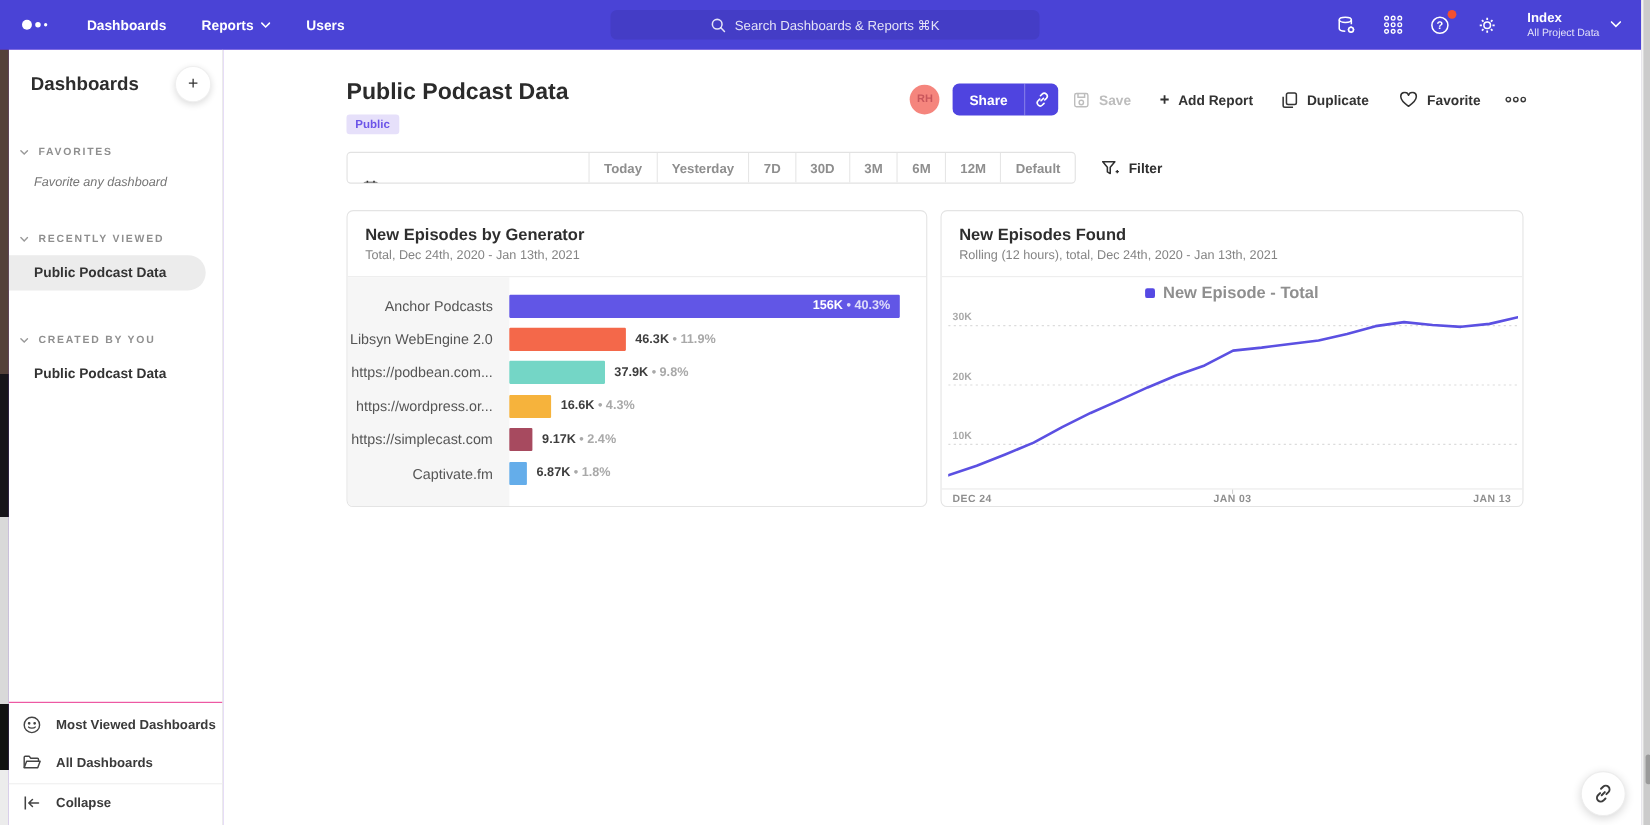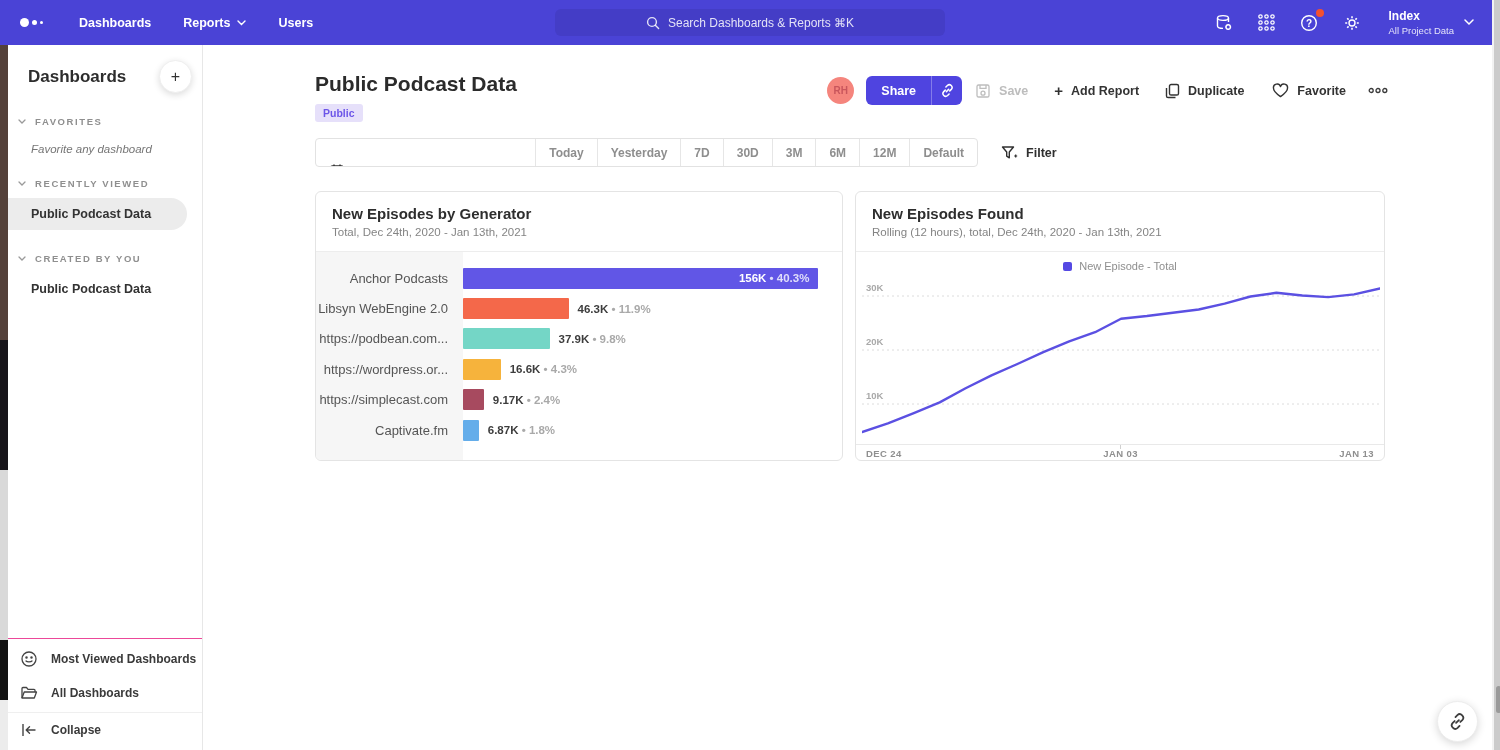--- a/index.html
+++ b/index.html
@@ -37,21 +37,21 @@
   .scroll-thumb { position:absolute; top:686px; left:2px; width:5px; height:27px; border-radius:3px; background:#9a9a9a; }
 
   
   .sidebar { position:absolute; top:45px; left:8px; width:195px; bottom:0; background:#fff;
              border-right:1px solid #e7e7e7; }
   .side-head { display:flex; align-items:center; justify-content:space-between; padding:15px 10px 0 20px; }
   .side-head h2 { font-size:17px; font-weight:700; color:#2d2d2d; }
   .plus-btn { width:33px; height:33px; border-radius:50%; background:#fff; border:1px solid #efefef;
               box-shadow:0 2px 7px rgba(0,0,0,.14); display:flex; align-items:center; justify-content:center;
               font-size:16px; color:#333; cursor:pointer; }
-  .side-section { margin-top:23px; }
+  .side-section { margin-top:40px; }
   .sec-head { display:flex; align-items:center; gap:9px; padding-left:10px; color:#8f8f8f;
               font-size:9.5px; font-weight:700; letter-spacing:1.6px; cursor:pointer; }
   .fav-hint { font-style:italic; color:#757575; font-size:11.5px; padding:16px 0 0 23px; }
   .side-item { font-size:12.5px; font-weight:600; color:#333; padding:9px 0 9px 23px; margin-top:9px; cursor:pointer; }
   .side-item.selected { background:#ececec; border-radius:0 17px 17px 0; width:179px; }
   .side-bottom { position:absolute; bottom:0; left:0; right:0; border-top:1px solid #ec4899; padding-top:3px; }
   .bottom-item { display:flex; align-items:center; gap:13px; padding:8px 0 8px 12px; font-size:12px;
                  font-weight:700; color:#3a3a3a; cursor:pointer; }
   .bottom-item.collapse { border-top:1px solid #efefef; margin-top:2px; padding-top:9px; padding-bottom:12px; }
 
@@ -101,21 +101,21 @@
   .bar-value { white-space:nowrap; margin-left:9px; font-size:11.5px; }
   .bar-value .val { font-weight:700; color:#3d3d3d; }
   .bar-value .pct { font-weight:600; color:#a9a9a9; }
   .bar-value.inside { position:absolute; right:9px; top:50%; transform:translateY(-50%); margin-left:0; }
   .bar-value.inside .val { color:#fff; }
   .bar-value.inside .pct { color:rgba(255,255,255,.8); }
 
   
   .legend { display:flex; justify-content:center; align-items:center; gap:7px; height:24px; padding-top:4px; }
   .legend-swatch { width:9px; height:9px; border-radius:2px; }
-  .legend-label { font-size:11px; font-weight:400; color:#8f8f8f; }
+  .legend-label { font-size:15px; font-weight:700; color:#8f8f8f; }
   .plot { padding:0 4px 0 6px; }
   .plot svg { display:block; width:100%; height:168px; }
   .gridline { stroke:#dcdcdc; stroke-width:1; stroke-dasharray:2 3; }
   .ytick { fill:#a9a9a9; font-size:9.5px; font-weight:600; font-family:"Liberation Sans",sans-serif; }
   .series-line { fill:none; stroke-width:2.4; stroke-linejoin:round; stroke-linecap:round; }
   .xlabels { height:17px; border-top:1px solid #e9e9e9; display:flex; justify-content:space-between;
              align-items:center; padding:0 10px; font-size:9.5px; font-weight:700; color:#8f8f8f;
              letter-spacing:.4px; position:relative; }
   .xtick-mark { position:absolute; left:50%; top:0; width:1px; height:4px; background:#d0d0d0; }
 

